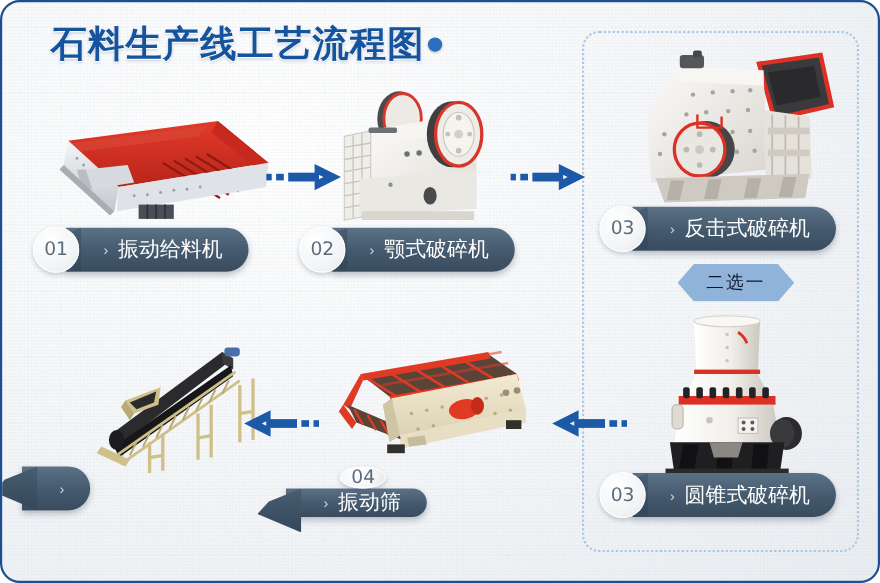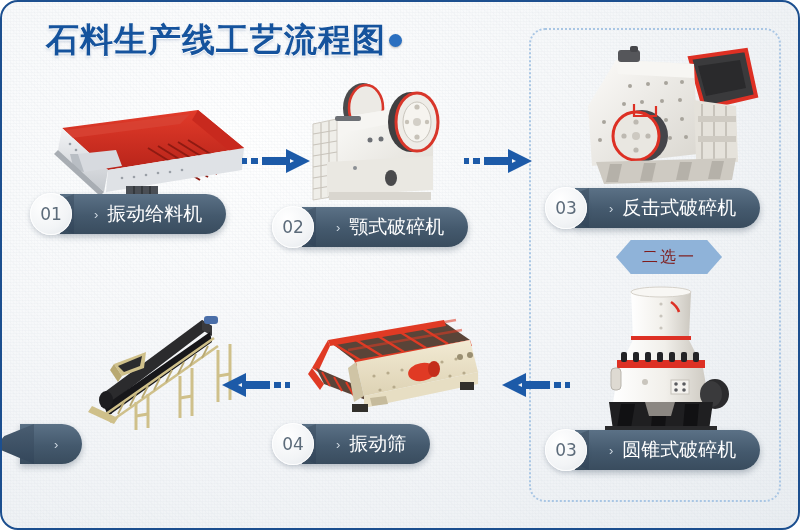--- a/index.html
+++ b/index.html
@@ -106,21 +106,21 @@
   .arrow { position: absolute; }
   .arrow svg { display: block; }
 
   
   #hex-badge {
     position: absolute; left: 614px; top: 238px;
     width: 106px; height: 34px;
     background: #8fb3d9;
     clip-path: polygon(14% 0%, 86% 0%, 100% 50%, 86% 100%, 14% 100%, 0% 50%);
     display: flex; align-items: center; justify-content: center;
-    color: #7f1d1d; font-size: 16px; letter-spacing: 2px;
+    color: #0f172a; font-size: 16px; letter-spacing: 2px;
     box-shadow: 0 1px 3px rgba(0,0,0,.12);
   }
 </style>
 </head>
 <body>
 
 <div id="page">
   <div id="texture"></div>
 
   <div id="title-wrap">
@@ -497,21 +497,21 @@
       <rect x="54" y="10" width="7" height="6" fill="#1c5aa8"></rect>
       <rect x="22" y="9" width="28" height="8" fill="#1c5aa8"></rect>
       <polygon points="26,1 2,13 26,25 26,17 18,13 26,9" fill="#1c5aa8"></polygon>
     </svg>
   </div>
 
   <div id="hex-badge">
     <span>二选一</span>
   </div>
 
-  <div class="caption cap-left" style="left:28px; top:192px;">
+  <div class="caption cap-left" style="left:28px; top:205px;">
     <div class="num-badge">01</div>
     <div class="pill">
       <span class="chev">›</span>
       <span class="pill-text">振动给料机</span>
     </div>
   </div>
 
   <div class="caption cap-left" style="left:270px; top:205px;text-align:center;">
     <div class="num-badge">02</div>
     <div class="pill">
@@ -529,21 +529,21 @@
   </div>
 
   <div class="caption cap-left" style="left:543px; top:428px;">
     <div class="num-badge">03</div>
     <div class="pill">
       <span class="chev">›</span>
       <span class="pill-text">圆锥式破碎机</span>
     </div>
   </div>
 
-  <div class="caption cap-left" style="left:270px; top:422px;">
+  <div class="caption cap-left" style="left:270px; top:422px;flex-direction:column;">
     <div class="num-badge">04</div>
     <div class="pill">
       <span class="chev">›</span>
       <span class="pill-text">振动筛</span>
     </div>
   </div>
 
   <div class="caption cap-left" style="left:30px; top:422px;">
     <div class="pill">
       <span class="chev">›</span>

